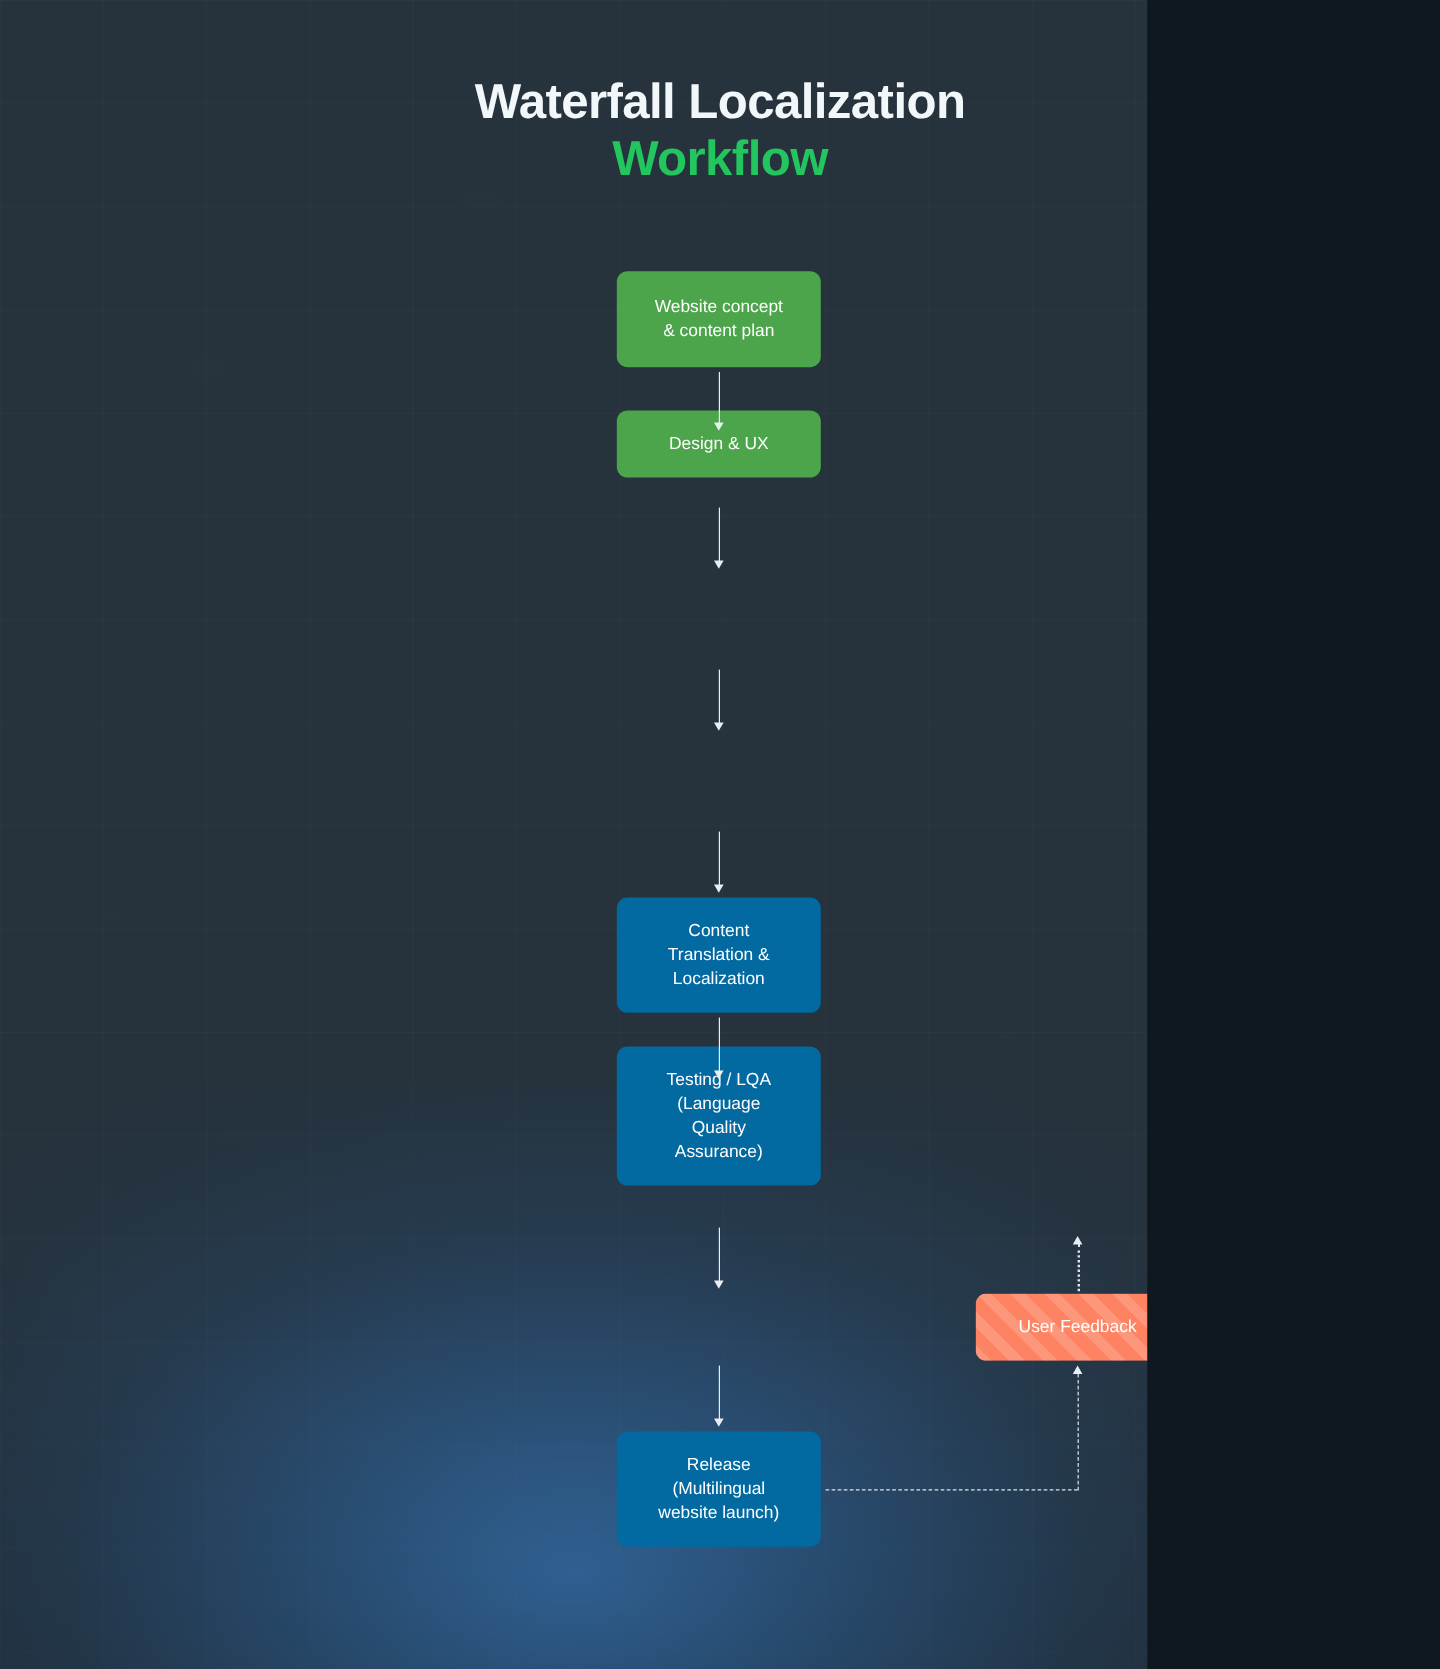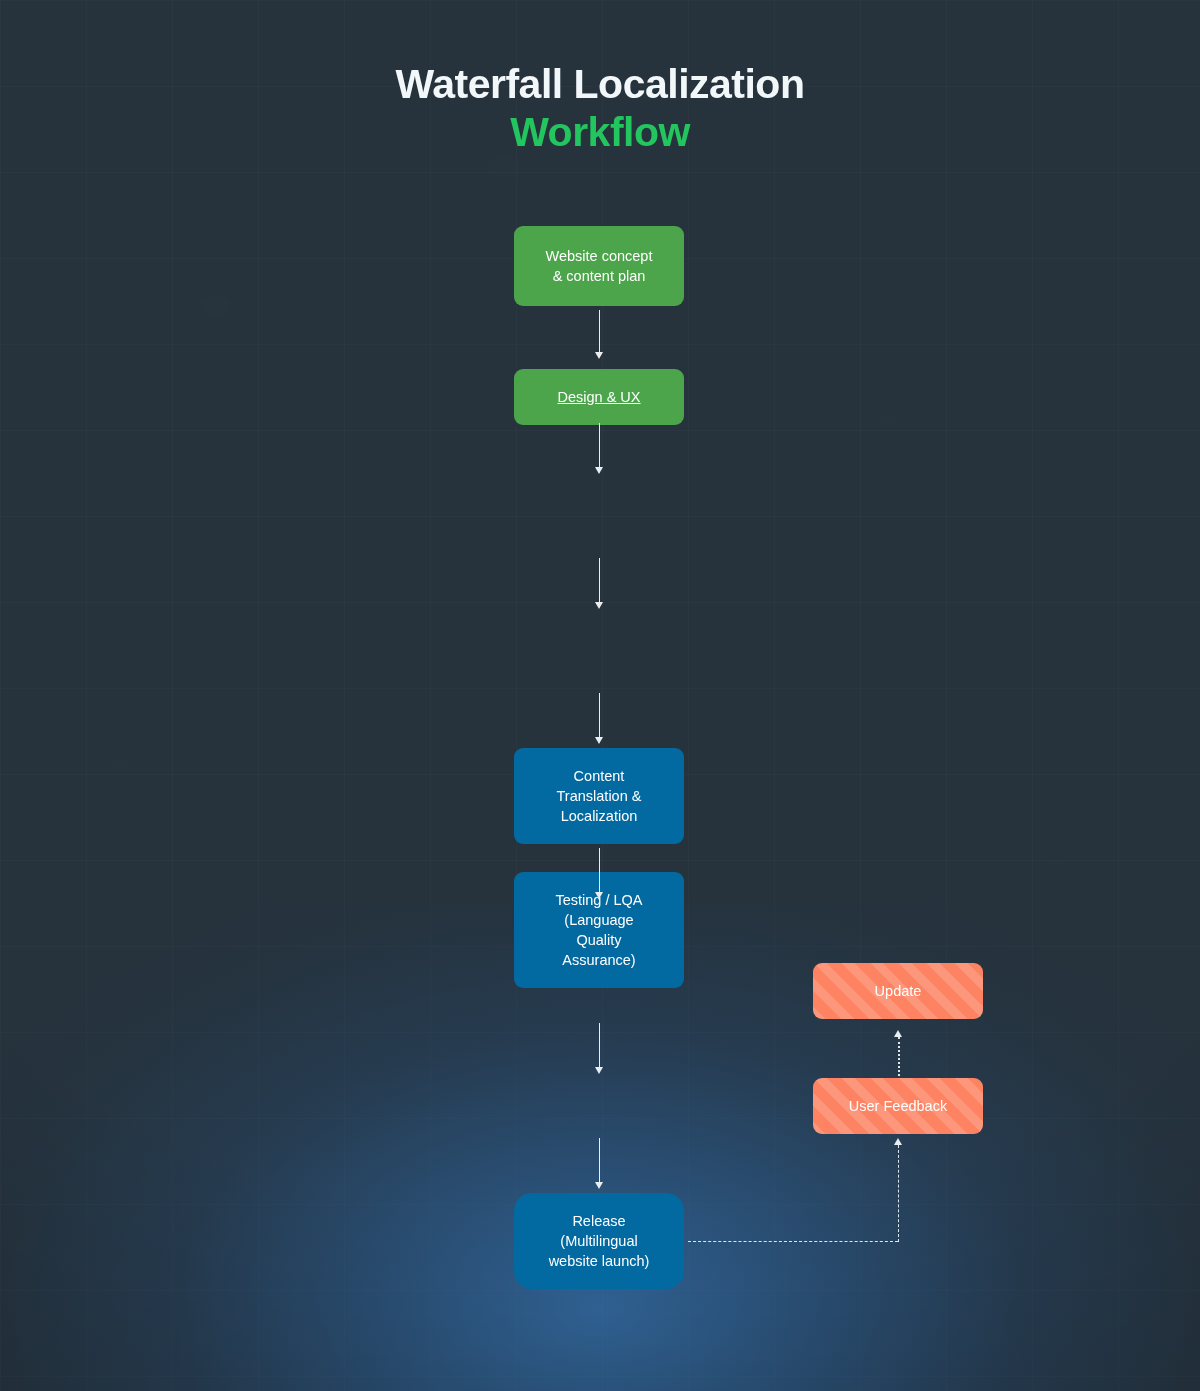--- a/index.html
+++ b/index.html
@@ -3,21 +3,21 @@
 <meta charset="utf-8">
 <title>Waterfall Localization Workflow</title>
 <style>
   html, body {
     margin: 0;
     padding: 0;
     background: #10181f;
   }
   #canvas {
     position: relative;
-    width: 1200px;
+    width: 956px;
     height: 1391px;
     overflow: hidden;
     background-color: #26323c;
     font-family: "Liberation Sans", sans-serif;
     -webkit-font-smoothing: antialiased;
   }
 
   
   .bg-grid {
     position: absolute;
@@ -167,39 +167,38 @@
   <div class="bg-vignette"></div>
 
   <div class="title-wrap">
     <span class="title-line1">Waterfall Localization</span>
     <span class="title-line2">Workflow</span>
   </div>
 
   <div class="node green" style="left:514px; top:226px; width:170px; height:80px;">Website concept
 &amp; content plan</div>
 
-  <div class="node green" style="left:514px; top:369px; width:170px; height:56px;text-decoration:underline;">Design &amp; UX</div>
+  <div class="node green" style="left:514px; top:342px; width:170px; height:56px;">Design &amp; UX</div>
 
 
 
   <div class="node blue" style="left:514px; top:748px; width:170px; height:96px;">Content
 Translation &amp;
 Localization</div>
 
   <div class="node blue" style="left:514px; top:872px; width:170px; height:116px;">Testing / LQA
 (Language
 Quality
 Assurance)</div>
 
 
-  <div class="node blue" style="left:514px; top:1193px; width:170px; height:96px;border-radius:18px;">Release
+  <div class="node blue" style="left:514px; top:1193px; width:170px; height:96px;">Release
 (Multilingual
 website launch)</div>
 
-  <div class="node orange" style="left:813px; top:963px; width:170px; height:56px;">Update</div>
 
   <div class="node orange" style="left:813px; top:1078px; width:170px; height:56px;">User Feedback</div>
 
   <div class="conn">
     <div class="conn-line-v" style="left:598.5px; top:310px; height:45px;"></div>
     <div class="arrow-down" style="left:594.5px; top:352px;"></div>
   </div>
 
   <div class="conn">
     <div class="conn-line-v" style="left:598.5px; top:423px; height:45px;"></div>

